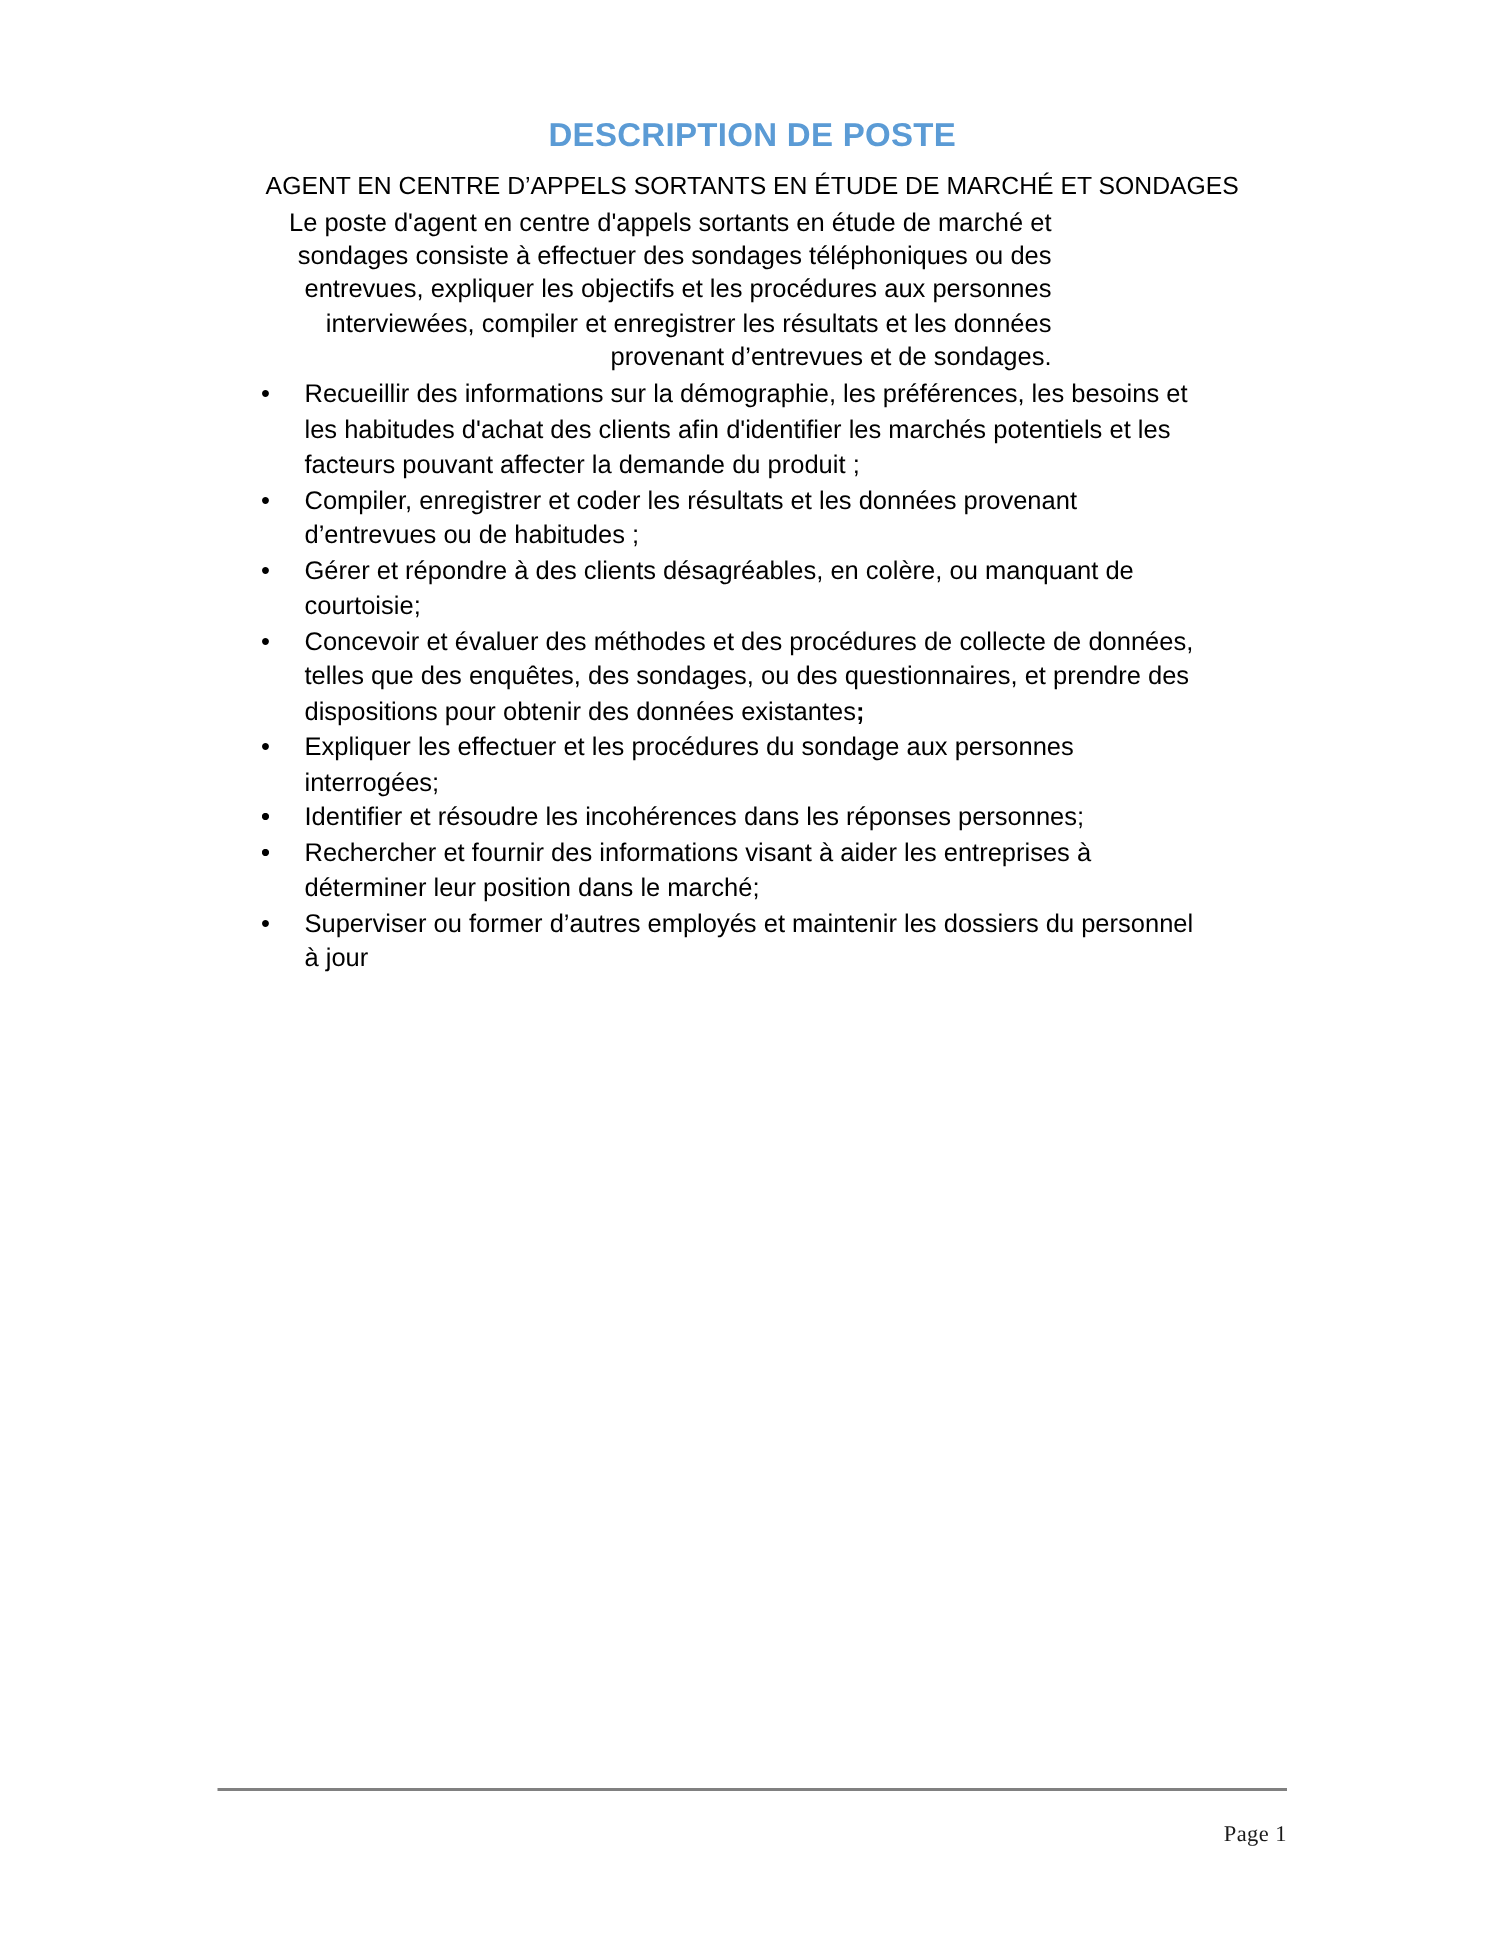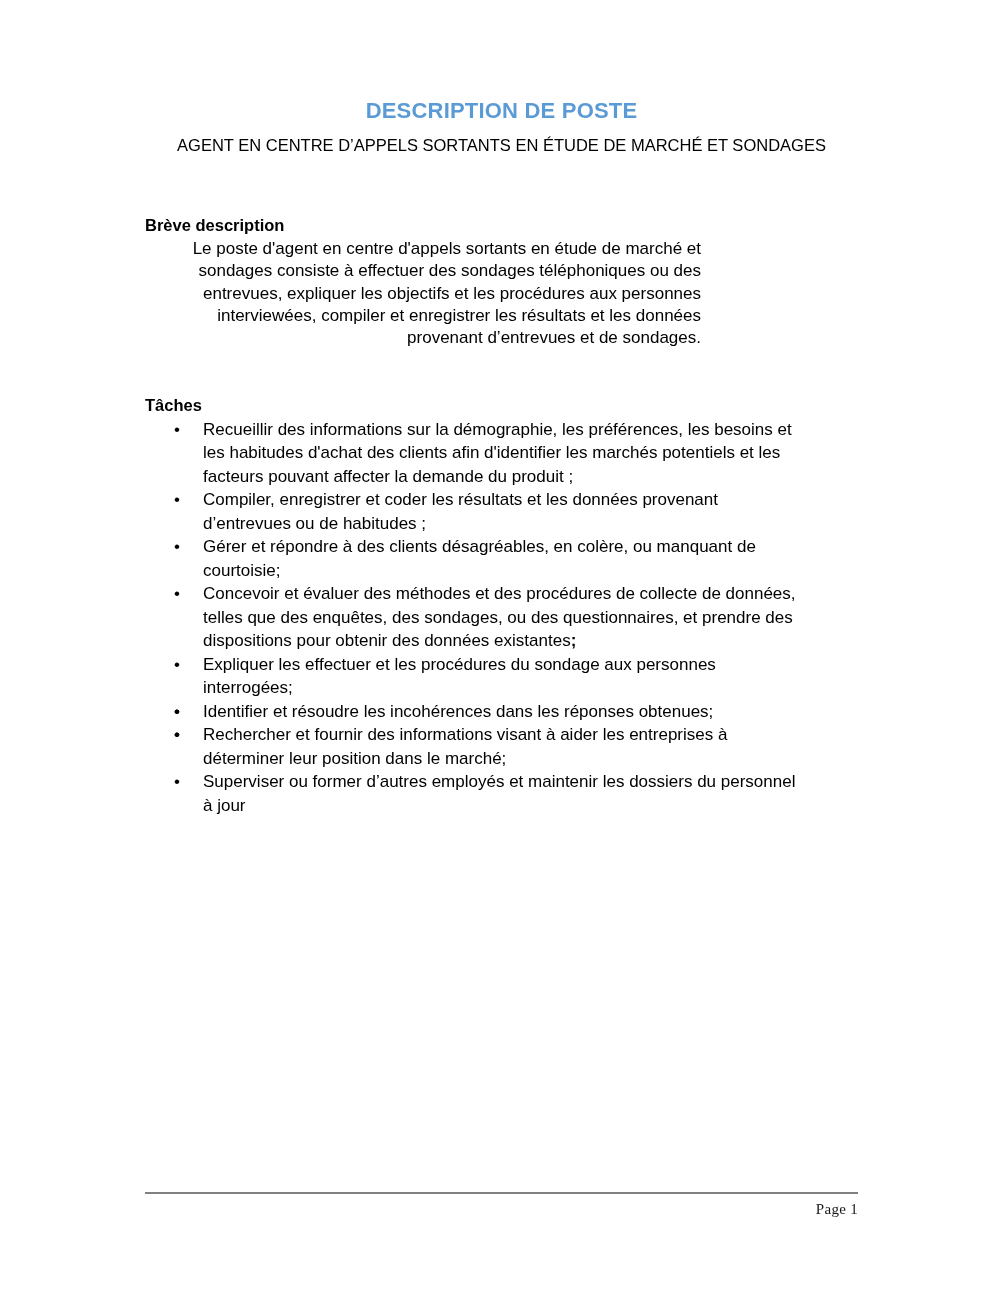--- a/index.html
+++ b/index.html
@@ -25,21 +25,21 @@
   .content {
     position: absolute;
     left: 145px;
     top: 0;
     width: 713px;
   }
 
   
   .doc-title {
     margin: 0;
-    padding-top: 98px;
+    padding-top: 77px;
     text-align: center;
     font-size: 22px;
     font-weight: bold;
     letter-spacing: 0.2px;
     color: #5B9BD5;
     line-height: 1.18;
   }
 
   .doc-subtitle {
     margin: 0;
@@ -118,53 +118,51 @@
   .footer-rule {
     width: 100%;
     height: 2px;
     background: #808080;
     border: 0;
     margin: 0;
   }
 
   .footer-page {
     margin: 0;
-    padding-top: 7px;
+    padding-top: 21px;
     text-align: right;
     font-family: "Liberation Serif", serif;
     font-size: 15px;
     color: #1a1a1a;
     letter-spacing: 0.3px;
   }
 </style>
 </head>
 <body>
 
 <div class="page">
 
   <div class="content">
 
     <h1 class="doc-title">DESCRIPTION DE POSTE</h1>
 
     <h2 class="doc-subtitle">AGENT EN CENTRE D’APPELS SORTANTS EN ÉTUDE DE MARCHÉ ET SONDAGES</h2>
 
-    <h3 class="section-heading sec-brief">Brève description</h3>
 
     <p class="intro-paragraph">Le poste d'agent en centre d'appels sortants en étude de marché et sondages consiste à effectuer des sondages téléphoniques ou des entrevues, expliquer les objectifs et les procédures aux personnes interviewées, compiler et enregistrer les résultats et les données provenant d’entrevues et de sondages.</p>
 
-    <h3 class="section-heading sec-tasks">Tâches</h3>
 
     <ul class="task-list">
         <li class="task-item"><span class="bullet">•</span><span>Recueillir des informations sur la démographie, les préférences, les besoins et les habitudes d'achat des clients afin d'identifier les marchés potentiels et les facteurs pouvant affecter la demande du produit ;</span></li>
         <li class="task-item"><span class="bullet">•</span><span>Compiler, enregistrer et coder les résultats et les données provenant d’entrevues ou de habitudes ;</span></li>
         <li class="task-item"><span class="bullet">•</span><span>Gérer et répondre à des clients désagréables, en colère, ou manquant de courtoisie;</span></li>
         <li class="task-item"><span class="bullet">•</span><span>Concevoir et évaluer des méthodes et des procédures de collecte de données, telles que des enquêtes, des sondages, ou des questionnaires, et prendre des dispositions pour obtenir des données existantes</span><span class="bold-tail">;</span></li>
         <li class="task-item"><span class="bullet">•</span><span>Expliquer les effectuer et les procédures du sondage aux personnes interrogées;</span></li>
         <li class="task-item"><span class="bullet">•</span></li>
-        <li class="task-item"><span class="bullet">•</span><span>Identifier et résoudre les incohérences dans les réponses obtenues;</span></li>
+        <li class="task-item"><span class="bullet">•</span><span>Identifier et résoudre les incohérences dans les réponses personnes;</span></li>
         <li class="task-item"><span class="bullet">•</span></li>
         <li class="task-item"><span class="bullet">•</span><span>Rechercher et fournir des informations visant à aider les entreprises à déterminer leur position dans le marché;</span></li>
         <li class="task-item"><span class="bullet">•</span><span>Superviser ou former d’autres employés et maintenir les dossiers du personnel à jour</span></li>
       </ul>
 
   </div>
 
   <div class="footer">
     <hr class="footer-rule">
     <p class="footer-page">Page 1</p>

